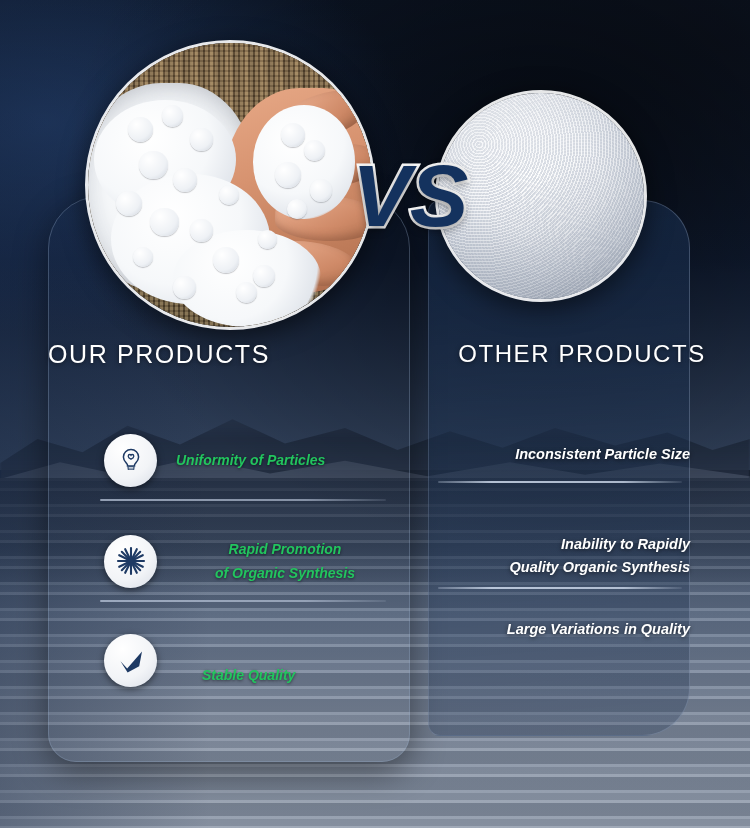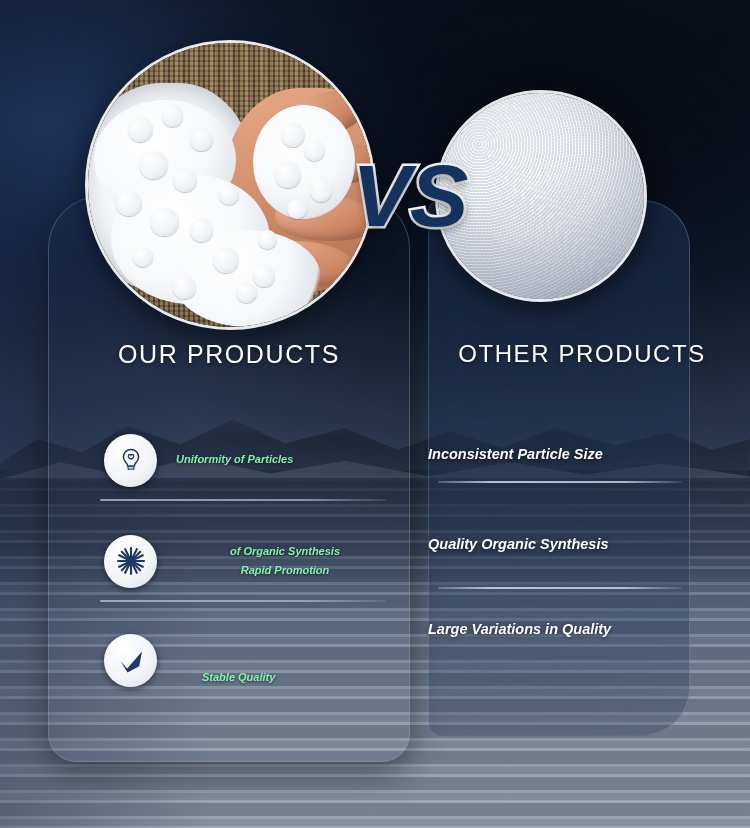--- a/index.html
+++ b/index.html
@@ -80,59 +80,59 @@
     border:1px solid rgba(165,182,208,.30);
     border-left-color:rgba(165,182,208,.22);
   }
 
   
   .panel-title{
     position:absolute; color:#ffffff; font-weight:400;
     letter-spacing:1.6px; white-space:nowrap;
     text-shadow:0 1px 4px rgba(0,0,0,.5);
   }
-  #title-left { left:48px; top:340px; width:362px; text-align:center; font-size:25px; }
+  #title-left { left:48px; top:340px; width:362px; font-size:25px; }
   #title-right{ left:428px; top:340px; width:308px; text-align:center; font-size:24px; }
 
   
   .feat{
     position:absolute; left:104px; width:290px; height:56px;
     display:flex; align-items:center; gap:19px;
   }
   #feat-0{ top:432px; }
   #feat-1{ top:533px; }
   #feat-2{ top:631px;align-items:flex-end; }
 
   .feat-icon{
     width:53px; height:53px; flex:0 0 53px; border-radius:50%;
     background:radial-gradient(circle at 35% 28%, #ffffff 0%, #f2f4f7 58%, #d8dde6 100%);
     box-shadow:0 2px 7px rgba(0,0,0,.5);
     display:flex; align-items:center; justify-content:center;
   }
   .feat-icon svg{ display:block; }
 
   .feat-text{
-    color:#86efac; font-size:11px; font-style:italic; font-weight:bold;
+    color:#22c55e; font-size:14px; font-style:italic; font-weight:bold;
     line-height:1.75; text-shadow:0 1px 3px rgba(0,0,0,.55);
   }
   #feat-0 .feat-text, #feat-2 .feat-text{ white-space:nowrap; }
   #feat-1 .feat-text{ text-align:center; flex:1; }
   #feat-2 .feat-text{ margin-left:26px; }
 
   .divider{
     position:absolute; left:100px; width:286px; height:2px;
     background:linear-gradient(90deg, rgba(190,202,222,.72) 0%, rgba(190,202,222,.62) 72%, rgba(190,202,222,.12) 100%);
     border-radius:2px;
   }
   #div-0{ top:499px; }
   #div-1{ top:600px; }
 
   
   .other-item{
-    position:absolute; left:428px; width:262px; text-align:left;
+    position:absolute; left:428px; width:262px; text-align:right;
     color:#ffffff; font-size:14.5px; font-style:italic; font-weight:bold;
     line-height:1.58; text-shadow:0 1px 4px rgba(0,0,0,.6);
   }
   #other-0{ top:443px; }
   #other-1{ top:533px; }
   #other-2{ top:618px; }
 
   .odiv{
     position:absolute; left:438px; width:244px; height:2px;
     background:linear-gradient(90deg, rgba(196,208,226,.28) 0%, rgba(206,218,236,.85) 22%, rgba(206,218,236,.80) 76%, rgba(206,218,236,.10) 100%);
@@ -322,40 +322,41 @@
         <line x1="25.2" y1="6.8" x2="6.8" y2="25.2"></line>
         <line x1="10.2" y1="4.2" x2="21.8" y2="27.8"></line>
         <line x1="21.8" y1="4.2" x2="10.2" y2="27.8"></line>
         <line x1="4.2" y1="10.2" x2="27.8" y2="21.8"></line>
         <line x1="4.2" y1="21.8" x2="27.8" y2="10.2"></line>
       </g>
       <circle cx="16" cy="16" r="3.1" fill="#1e3a64"></circle>
     </svg>
   </div>
   <div class="feat-text">
+    <div>Rapid Promotion</div>
     <div>of Organic Synthesis</div>
-    <div>Rapid Promotion</div>
   </div>
 </div>
 <div class="divider" id="div-1"></div>
 
 <div class="feat" id="feat-2">
   <div class="feat-icon">
     <svg width="32" height="32" viewBox="0 0 32 32">
       <path d="M5.5 16.2 L12.2 23.5 L27 6.5 L24.2 21.2 L12.6 27.5 Z" fill="#1e3a64"></path>
     </svg>
   </div>
   <div class="feat-text">Stable Quality</div>
 </div>
 
 <div class="other-item" id="other-0">
   <div>Inconsistent Particle Size</div>
 </div>
 <div class="odiv" id="odiv-0"></div>
 
 <div class="other-item" id="other-1">
+  <div>Inability to Rapidly</div>
   <div>Quality Organic Synthesis</div>
 </div>
 <div class="odiv" id="odiv-1"></div>
 
 <div class="other-item" id="other-2">
   <div>Large Variations in Quality</div>
 </div>
 
 </body></html>

